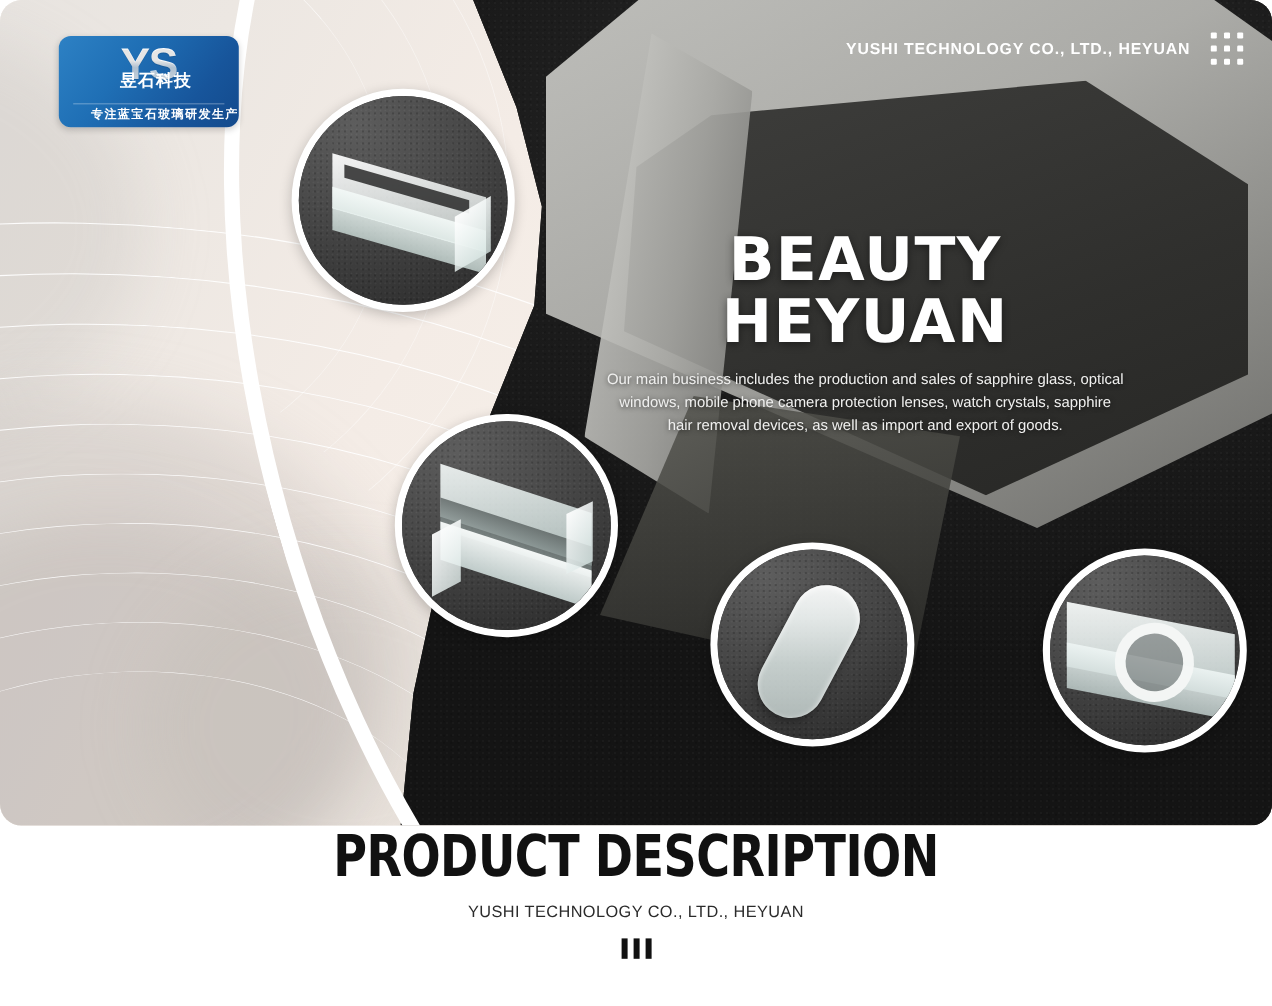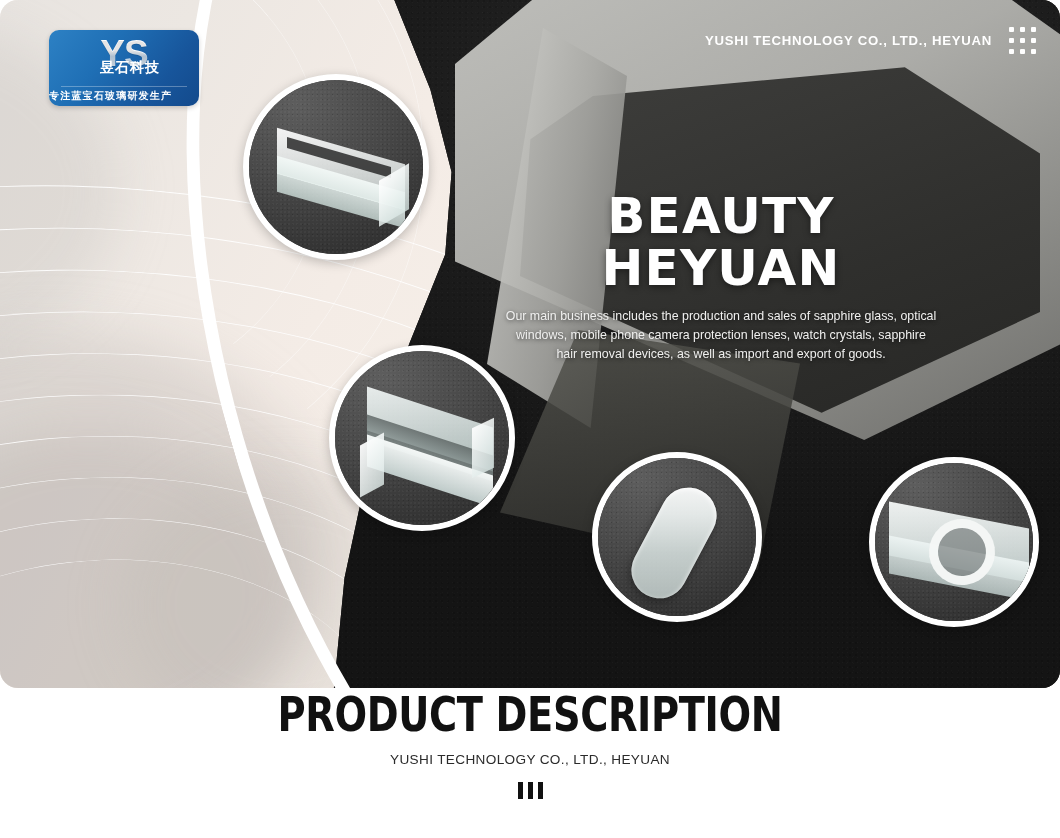--- a/index.html
+++ b/index.html
@@ -195,21 +195,21 @@
   }
   .logo-rule {
     position: absolute;
     left: 12px; right: 12px; top: 56px;
     height: 1px;
     background: rgba(255,255,255,0.30);
   }
   .logo-slogan {
     position: absolute;
     left: 0; right: 0; top: 59px;
-    text-align: left;
+    text-align: right;
     font-size: 10px;
     font-weight: bold;
     letter-spacing: 1.2px;
     color: #ffffff;
     line-height: 1.3;
   }
 
   
   .brand-bar {
     position: absolute;

